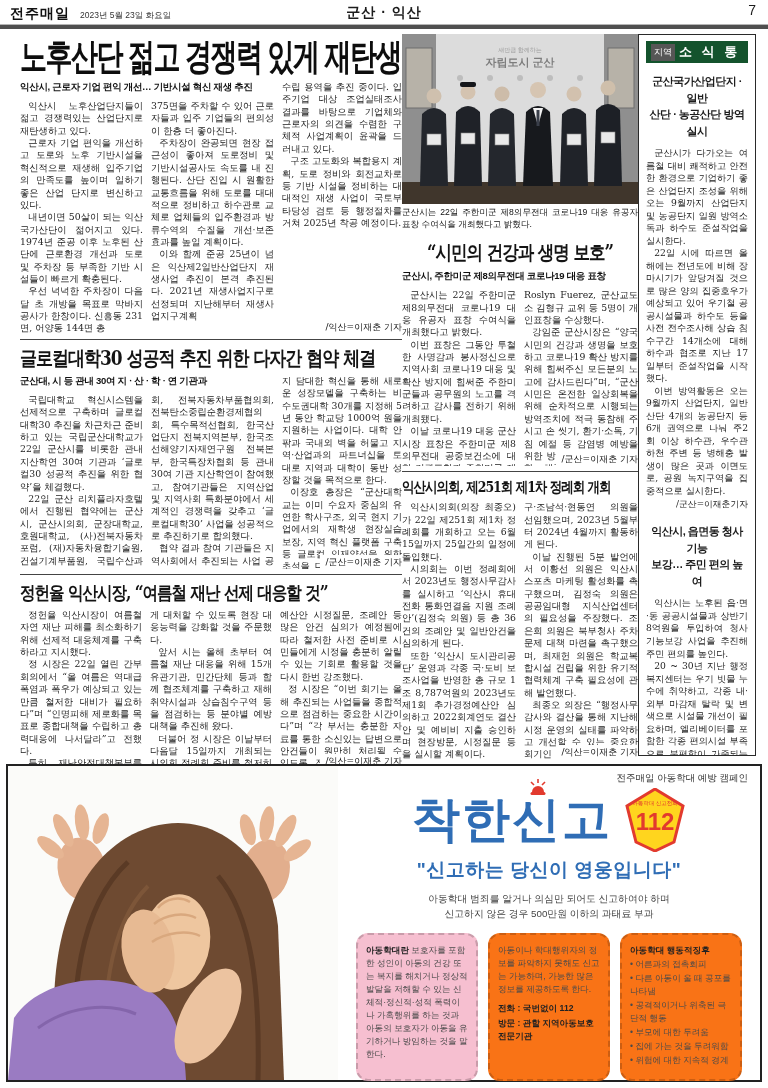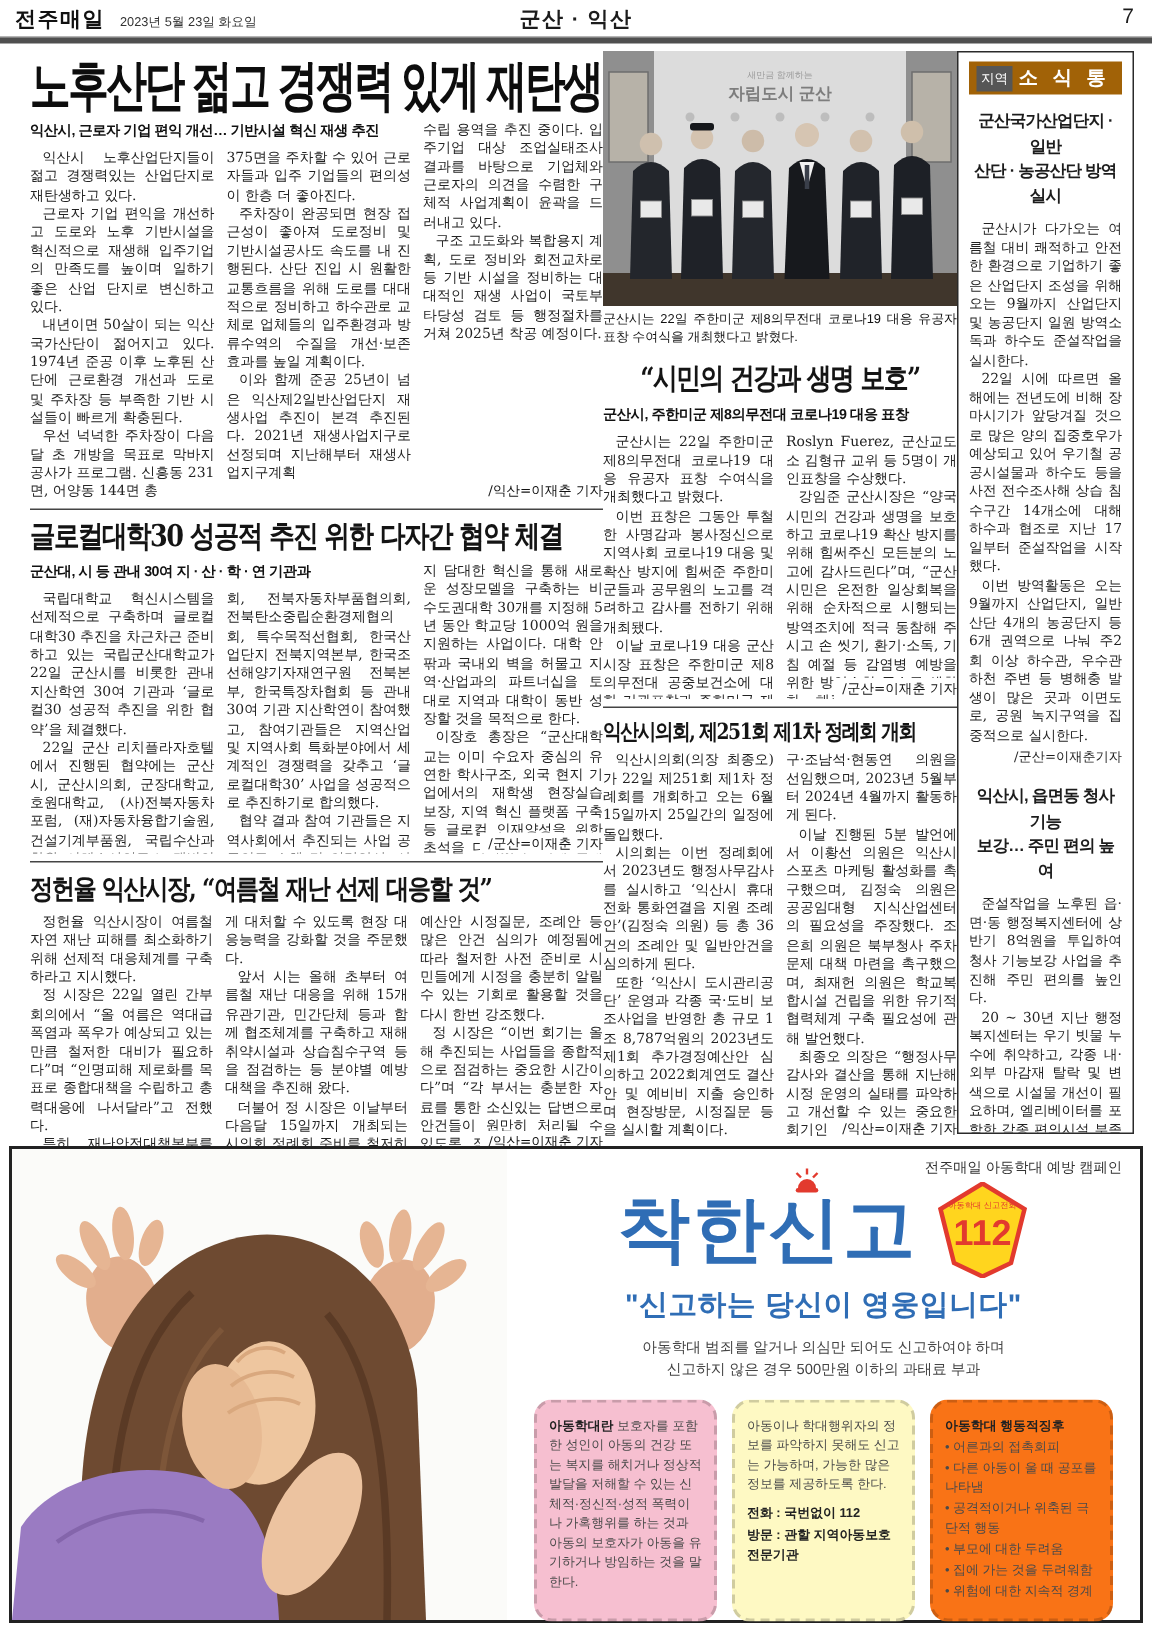--- a/index.html
+++ b/index.html
@@ -55,21 +55,21 @@
     padding:1px 0 0 6px; color:#111; }
 
   
   .photo-wrap { margin-bottom:6px; }
   .photo-frame { width:236px; height:170px; background:#c9c9c9; overflow:hidden; }
   .photo-caption { font-size:8.6px; line-height:1.35; text-align:justify; margin-top:3px; color:#111;
     font-family:"Liberation Sans",sans-serif; }
 
   
   .sidebar-box { border:1px solid #2a2a2a; height:722px; padding:6px 7px; overflow:hidden; background:#fff; }
-  .sb-header { display:flex; align-items:center; background:#a16207; margin-bottom:10px; height:22px; padding:0 5px; }
+  .sb-header { display:flex; align-items:center; background:#14532d; margin-bottom:10px; height:22px; padding:0 5px; }
   .sb-label { color:#fff; background:#565656; font-size:9px; padding:2px 3px; margin-right:4px;
     font-family:"Liberation Sans",sans-serif; }
   .sb-title { color:#fff; font-weight:bold; font-size:13px; letter-spacing:3px;
     font-family:"Liberation Sans",sans-serif; }
   .sb-headline { font-family:"Liberation Sans",sans-serif; font-weight:bold; font-size:11px;
     line-height:1.5; text-align:center; white-space:pre-line; letter-spacing:-0.5px; margin:6px 0 8px; }
   .sb-body { font-size:9.2px; line-height:1.36; text-align:justify; color:#222; }
   .sb-byline { text-align:right; font-size:8.8px; margin:2px 0 12px; }
 
   
@@ -80,21 +80,21 @@
   .camp-label { text-align:right; font-size:9.5px; color:#333; margin-bottom:2px; }
   .camp-title-row { display:flex; justify-content:center; align-items:center; gap:12px; height:66px; }
   .camp-title { font-size:48px; font-weight:900; color:#2f6db5; letter-spacing:2px; position:relative; }
   .camp-siren { position:absolute; top:-10px; right:64px; }
   .camp-slogan { text-align:center; font-size:19px; font-weight:bold; color:#2f6db5; margin-top:4px; letter-spacing:0.5px; }
   .camp-desc { text-align:center; font-size:9.8px; color:#444; margin-top:9px; line-height:1.5; white-space:pre-line; }
   .camp-boxes { display:flex; justify-content:center; gap:10px; margin-top:12px; }
   .cbox { width:122px; height:148px; border-radius:12px; padding:9px 8px; font-size:8.6px;
     line-height:1.5; color:#4a4a4a; border:2px dashed rgba(0,0,0,0.18); overflow:hidden; }
   .cbox.pink   { background:#f6bfd0; }
-  .cbox.yellow { background:#fef9c3; }
+  .cbox.yellow { background:#f97316; }
   .cbox.blue   { background:#f97316; }
   .cbox-title { font-weight:bold; color:#222; }
   .cbox-contact { font-weight:bold; color:#222; margin-top:6px; white-space:pre-line; }
   .cbox-list div { margin-top:1px; }
 </style>
 </head>
 <body>
 
 <div class="page">
 
@@ -112,21 +112,21 @@
       <section class="article" style="height:300px;">
         <h1 class="headline-main">노후산단 젊고 경쟁력 있게 재탄생</h1>
         <div class="art-flex">
           <div class="sub-cols">
             <h3 class="subhead">익산시, 근로자 기업 편익 개선… 기반시설 혁신 재생 추진</h3>
             <div class="cols2">
               <div class="col">
                   <p class="para">익산시 노후산업단지들이 젊고 경쟁력있는 산업단지로 재탄생하고 있다.</p>
                   <p class="para">근로자 기업 편익을 개선하고 도로와 노후 기반시설을 혁신적으로 재생해 입주기업의 만족도를 높이며 일하기 좋은 산업 단지로 변신하고 있다.</p>
                   <p class="para">내년이면 50살이 되는 익산국가산단이 젊어지고 있다. 1974년 준공 이후 노후된 산단에 근로환경 개선과 도로 및 주차장 등 부족한 기반 시설들이 빠르게 확충된다.</p>
-                  <p class="para">우선 넉넉한 주차장이 다음 달 초 개방을 목표로 막바지 공사가 프로그램. 신흥동 231면, 어양동 144면 총</p>
+                  <p class="para">우선 넉넉한 주차장이 다음 달 초 개방을 목표로 막바지 공사가 한창이다. 신흥동 231면, 어양동 144면 총</p>
                 </div>
               <div class="col cont">
                   <p class="para">375면을 주차할 수 있어 근로자들과 입주 기업들의 편의성이 한층 더 좋아진다.</p>
                   <p class="para">주차장이 완공되면 현장 접근성이 좋아져 도로정비 및 기반시설공사도 속도를 내 진행된다. 산단 진입 시 원활한 교통흐름을 위해 도로를 대대적으로 정비하고 하수관로 교체로 업체들의 입주환경과 방류수역의 수질을 개선·보존 효과를 높일 계획이다.</p>
                   <p class="para">이와 함께 준공 25년이 넘은 익산제2일반산업단지 재생사업 추진이 본격 추진된다. 2021년 재생사업지구로 선정되며 지난해부터 재생사업지구계획</p>
                 </div>
             </div>
           </div>
           <div class="col cont" style="margin-top:3px;">
               <p class="para">수립 용역을 추진 중이다. 입주기업 대상 조업실태조사 결과를 바탕으로 기업체와 근로자의 의견을 수렴한 구체적 사업계획이 윤곽을 드러내고 있다.</p>
@@ -293,21 +293,21 @@
               <p class="para">22일 시에 따르면 올해에는 전년도에 비해 장마시기가 앞당겨질 것으로 많은 양의 집중호우가 예상되고 있어 우기철 공공시설물과 하수도 등을 사전 전수조사해 상습 침수구간 14개소에 대해 하수과 협조로 지난 17일부터 준설작업을 시작했다.</p>
               <p class="para">이번 방역활동은 오는 9월까지 산업단지, 일반산단 4개의 농공단지 등 6개 권역으로 나눠 주2회 이상 하수관, 우수관 하천 주변 등 병해충 발생이 많은 곳과 이면도로, 공원 녹지구역을 집중적으로 실시한다.</p>
             </div>
           <div class="sb-byline">/군산=이재춘기자</div>
         </article>
 
         <article>
           <h4 class="sb-headline" style="white-space: pre-line;">익산시, 읍면동 청사기능
 보강… 주민 편의 높여</h4>
           <div class="sb-body">
-              <p class="para">준설작업을 노후된 읍·면·동 행정복지센터에 상반기 8억원을 투입하여 청사 기능보강 사업을 추진해 주민 편의를 높인다.</p>
+              <p class="para">익산시는 노후된 읍·면·동 공공시설물과 상반기 8억원을 투입하여 청사 기능보강 사업을 추진해 주민 편의를 높인다.</p>
               <p class="para">20 ~ 30년 지난 행정복지센터는 우기 빗물 누수에 취약하고, 각종 내·외부 마감재 탈락 및 변색으로 시설물 개선이 필요하며, 엘리베이터를 포함한 각종 편의시설 부족으로 불편함이 가중되는 실정이다.</p>
             </div>
 
         </article>
       </div>
     </aside>
   </div>
 
   <div class="bottom-strip">
     <div class="victim-photo">

